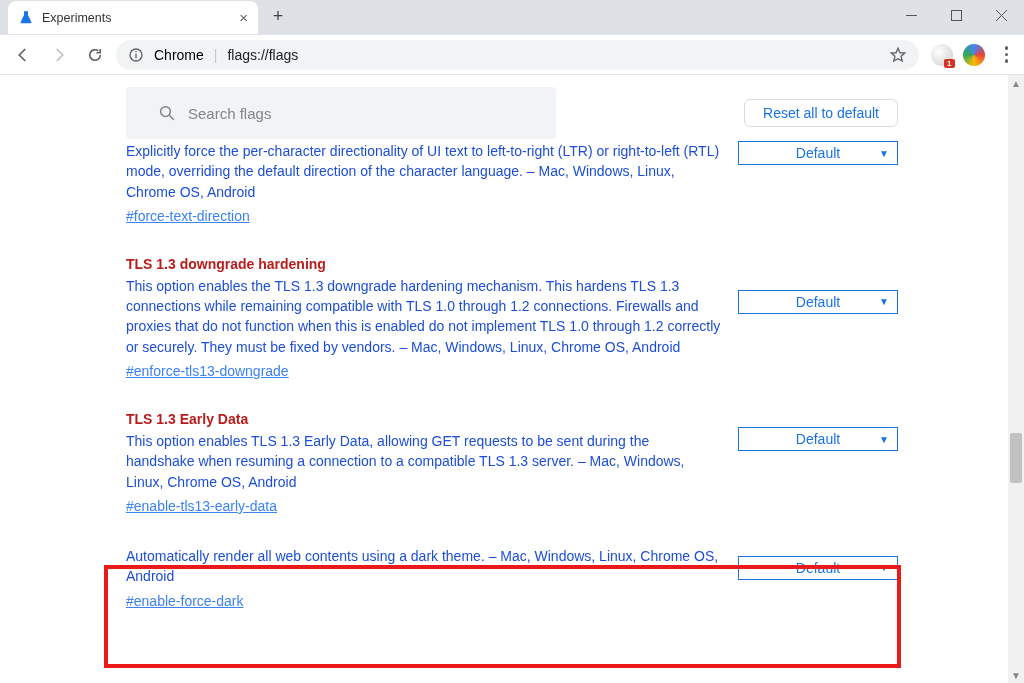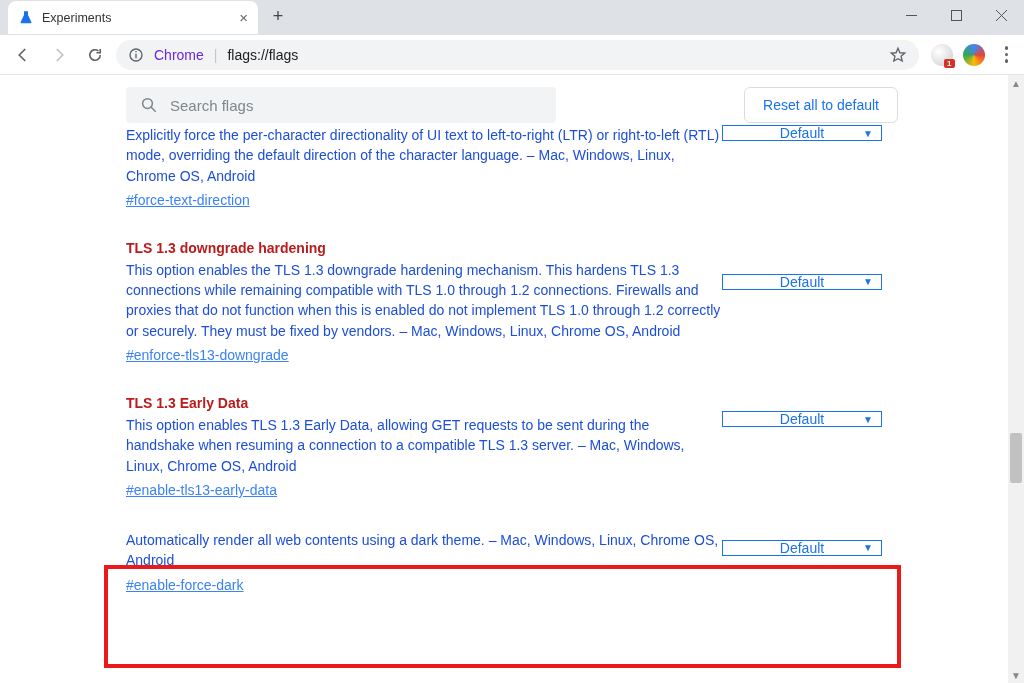--- a/index.html
+++ b/index.html
@@ -69,21 +69,21 @@
   border-radius: 15px;
   display: flex;
   align-items: center;
   padding: 0 12px;
   gap: 10px;
   font-size: 14px;
   color: #5f6368;
 }
 .omni-icon { width:16px;height:16px;color:#5f6368; }
 .om-sep { color:#c4c7c5; }
-.om-chrome { color:#6d28d9; }
+.om-chrome { color:#000000; }
 .om-url { color:#202124; }
 .om-star { margin-left:auto; color:#5f6368; }
 .ext-icons { display:flex; align-items:center; gap:10px; padding:0 6px; }
 .ext-icon { width:22px;height:22px;border-radius:50%;position:relative; }
 .ext1 { background: radial-gradient(circle at 35% 35%, #fff, #ccc); }
 .ext1::after{content:"1";position:absolute;bottom:-2px;right:-2px;background:#d93025;color:#fff;font-size:8px;padding:0 3px;border-radius:2px;font-weight:bold;}
 .ext2 { background: conic-gradient(#4285f4, #ea4335, #fbbc05, #34a853, #4285f4); }
 .menu-dots { display:flex;flex-direction:column;gap:3px;padding:0 8px; }
 .menu-dots span{width:3.5px;height:3.5px;background:#5f6368;border-radius:50%;}
 
@@ -110,31 +110,31 @@
   position:absolute;right:0;width:16px;height:16px;
   display:flex;align-items:center;justify-content:center;
   color:#888;font-size:10px;
 }
 .search-row {
   display:flex;align-items:center;gap:20px;
   padding: 12px 108px 4px 108px;
 }
 .searchbox {
   flex:0 0 430px;
-  height: 36px;
+  height: 52px;
   background:#f1f3f4;
   border-radius:4px;
   display:flex;align-items:center;
-  padding:0 14px;gap:12px;
+  padding:0 32px;gap:12px;
   color:#80868b;font-size:15px;
 }
 .search-icon{width:18px;height:18px;}
 .reset-btn {
   margin-left:auto;
-  height:36px;
+  height:28px;
   border:1px solid #dadce0;
   border-radius:6px;
   padding:0 18px;
   color:#1a73e8;
   background:#fff;
   font-size:14px;
   display:flex;align-items:center;
   font-weight:500;
 }
 .flags-list { padding: 0 108px; }
@@ -156,24 +156,24 @@
   line-height:1.45;
   margin-bottom:6px;
 }
 .flag-link {
   color:#3b82f6;
   text-decoration:underline;
   font-size:14px;
 }
 .flag-select {
   position:absolute;
-  right:16px;
+  right:0;
   top: 30px;
   width:160px;
-  height:16px;
+  height:24px;
   border:1px solid #1a73e8;
   background:#fff;
   color:#1a73e8;
   font-size:14px;
   display:flex;align-items:center;justify-content:center;
   font-weight:500;
 }
 .flag-select.first{ top: 4px; }
 .flag-select::after{
   content:"▼";

